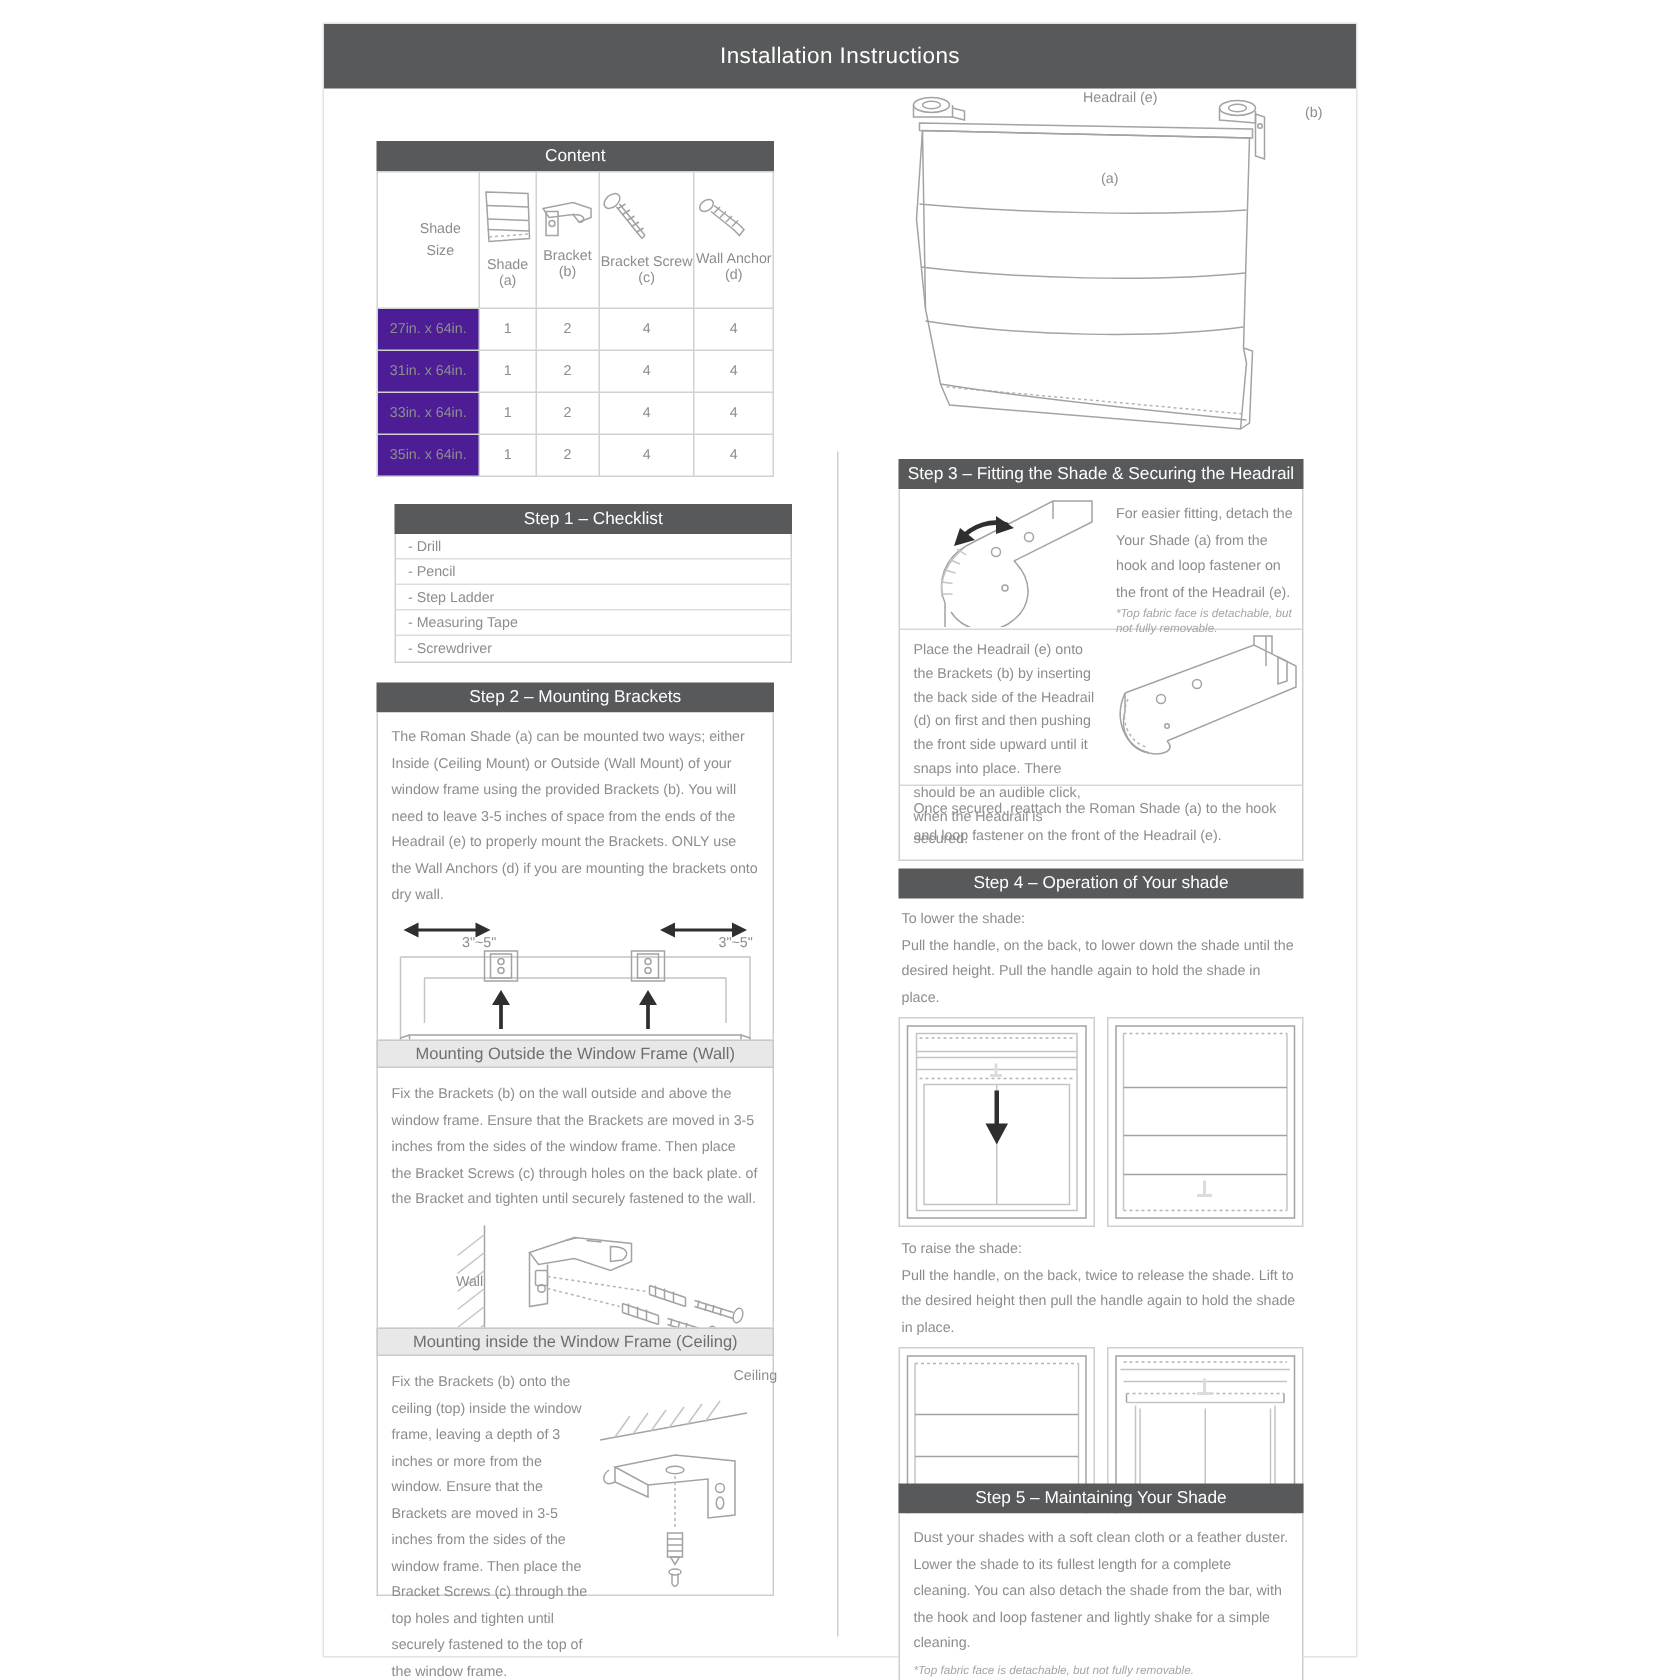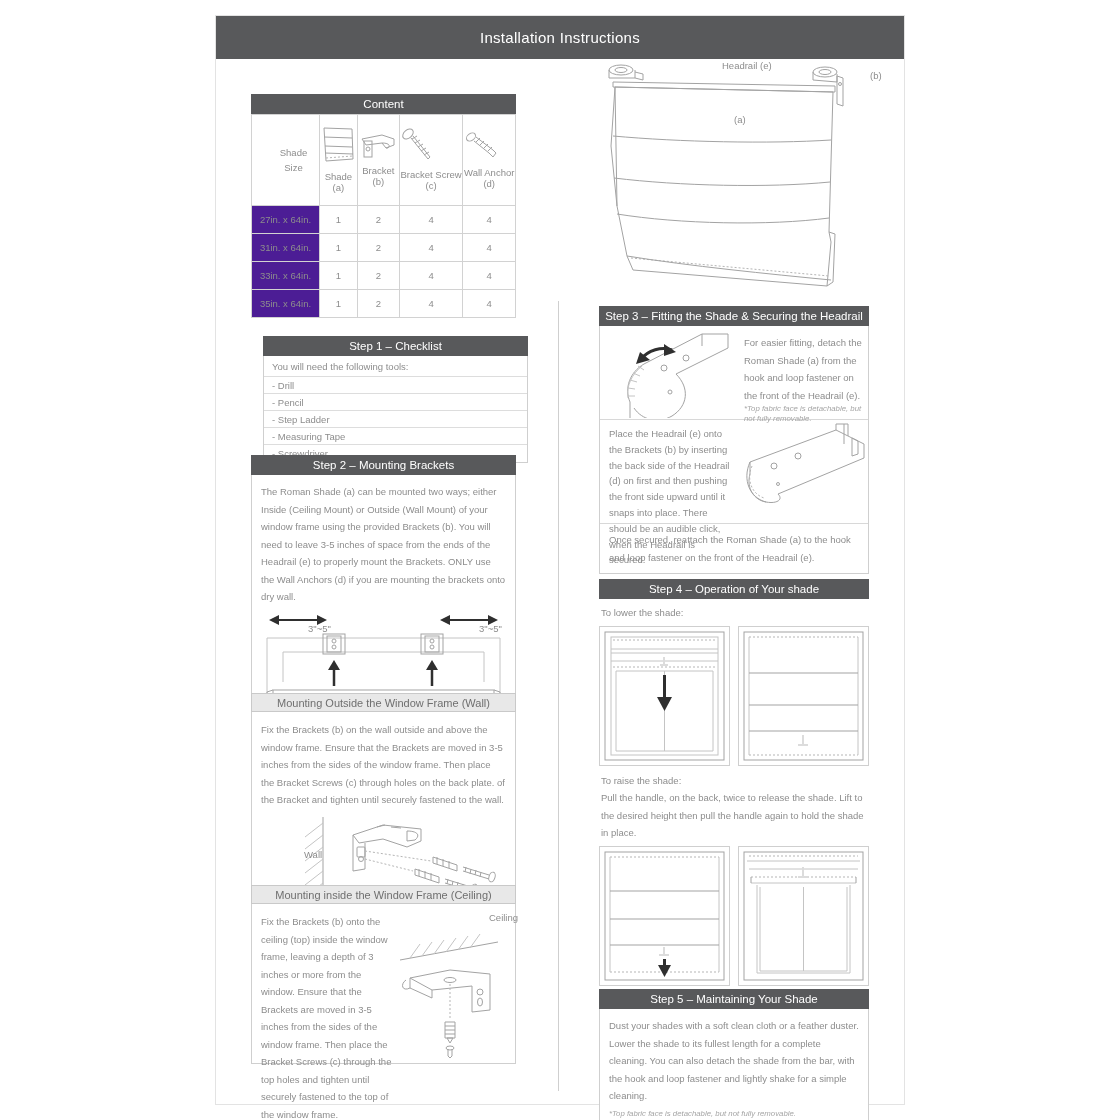--- a/index.html
+++ b/index.html
@@ -139,21 +139,20 @@
           <td>4</td>
           <td>4</td>
         </tr>
       </tbody>
         </table>
     </div>
 
     <div class="sec" style="left:35px; top:320px; width:265px;margin-left:12px;">
       <div class="hdr-dark">Step 1 – Checklist</div>
       <div class="box">
-        <div class="chk-row chk-intro">You will need the following tools:</div>
         <div class="chk-row">- Drill</div>
         <div class="chk-row">- Pencil</div>
         <div class="chk-row">- Step Ladder</div>
         <div class="chk-row">- Measuring Tape</div>
         <div class="chk-row" style="border-bottom:none;">- Screwdriver</div>
       </div>
     </div>
 
     <div class="sec" style="left:35px; top:439px; width:265px;">
       <div class="hdr-dark">Step 2 – Mounting Brackets</div>
@@ -343,21 +342,21 @@
 
             <g class="lnlt">
               <path d="M36,36 C26,44 20,56 22,68"></path>
               <path d="M38,40 l-6,-4 M34,46 l-7,-3 M31,52 l-7,-2 M29,59 l-7,-1 M29,66 l-7,0"></path>
             </g>
 
             <path d="M34,30 C42,20 56,16 66,20" stroke="#2f2f2f" stroke-width="3" fill="none"></path>
             <path class="blkf" d="M30,34 L34,22 L44,30 Z"></path>
             <path class="blkf" d="M70,22 L58,14 L58,26 Z"></path>
           </svg>
-          <div class="body-txt" style="position:absolute; left:144px; top:8px; width:118px;">For easier fitting, detach the Roman Shade (a) from the hook and loop fastener on the front of the Headrail (e).</div>
+          <div class="body-txt" style="position:absolute; left:144px; top:8px; width:118px;">For easier fitting, detach the Your Shade (a) from the hook and loop fastener on the front of the Headrail (e).</div>
           <div class="note-txt" style="position:absolute; left:144px; top:78px; width:118px;">*Top fabric face is detachable, but not fully removable.</div>
         </div>
         <div style="position:relative; height:104px; border-bottom:1px solid #d8d8d8;">
           <div class="body-txt" style="position:absolute; left:9px; top:6px; width:122px; line-height:15.8px;">Place the Headrail (e) onto the Brackets (b) by inserting the back side of the Headrail (d) on first and then pushing the front side upward until it snaps into place. There should be an audible click, when the Headrail is secured.</div>
           <svg class="svgwrap" style="position:absolute; left:140px; top:2px;" width="126" height="100" viewBox="0 0 126 100">
             <g class="ln">
               <path d="M10,40 L96,8 L124,22 L124,36 L38,72"></path>
               <path d="M10,40 C2,58 10,76 26,80 C36,82 44,78 38,72"></path>
               <path d="M10,40 L10,52 C6,66 14,78 26,80"></path>
               <circle cx="34" cy="44" r="3"></circle>
@@ -373,20 +372,21 @@
         <div style="padding:7px 9px;">
           <div class="body-txt">Once secured, reattach the Roman Shade (a) to the hook and loop fastener on the front of the Headrail (e).</div>
         </div>
       </div>
     </div>
 
     <div class="sec" style="left:383px; top:563px; width:270px;">
       <div class="hdr-dark">Step 4 – Operation of Your shade</div>
       <div style="padding:5px 2px 4px;">
         <div class="body-txt">To lower the shade:</div>
+        <div class="body-txt">Pull the handle, on the back, to lower down the shade until the desired height. Pull the handle again to hold the shade in place.</div>
       </div>
       <div style="display:flex; gap:8px;">
         <div style="border:1px solid #cfcfcf; width:131px; height:140px;">
           <svg class="svgwrap" width="129" height="138" viewBox="0 0 129 138">
             <rect class="ln" x="5" y="5" width="119" height="128"></rect>
             <rect class="lnlt" x="11" y="10" width="107" height="118"></rect>
 
             <path class="dsh" d="M13,13 L116,13 M13,40 L116,40"></path>
             <path class="lnlt" d="M11,22 L118,22 M11,26 L118,26 M11,34 L118,34"></path>
             <path class="faint" d="M64,30 L64,38 M60,38 L68,38"></path>

